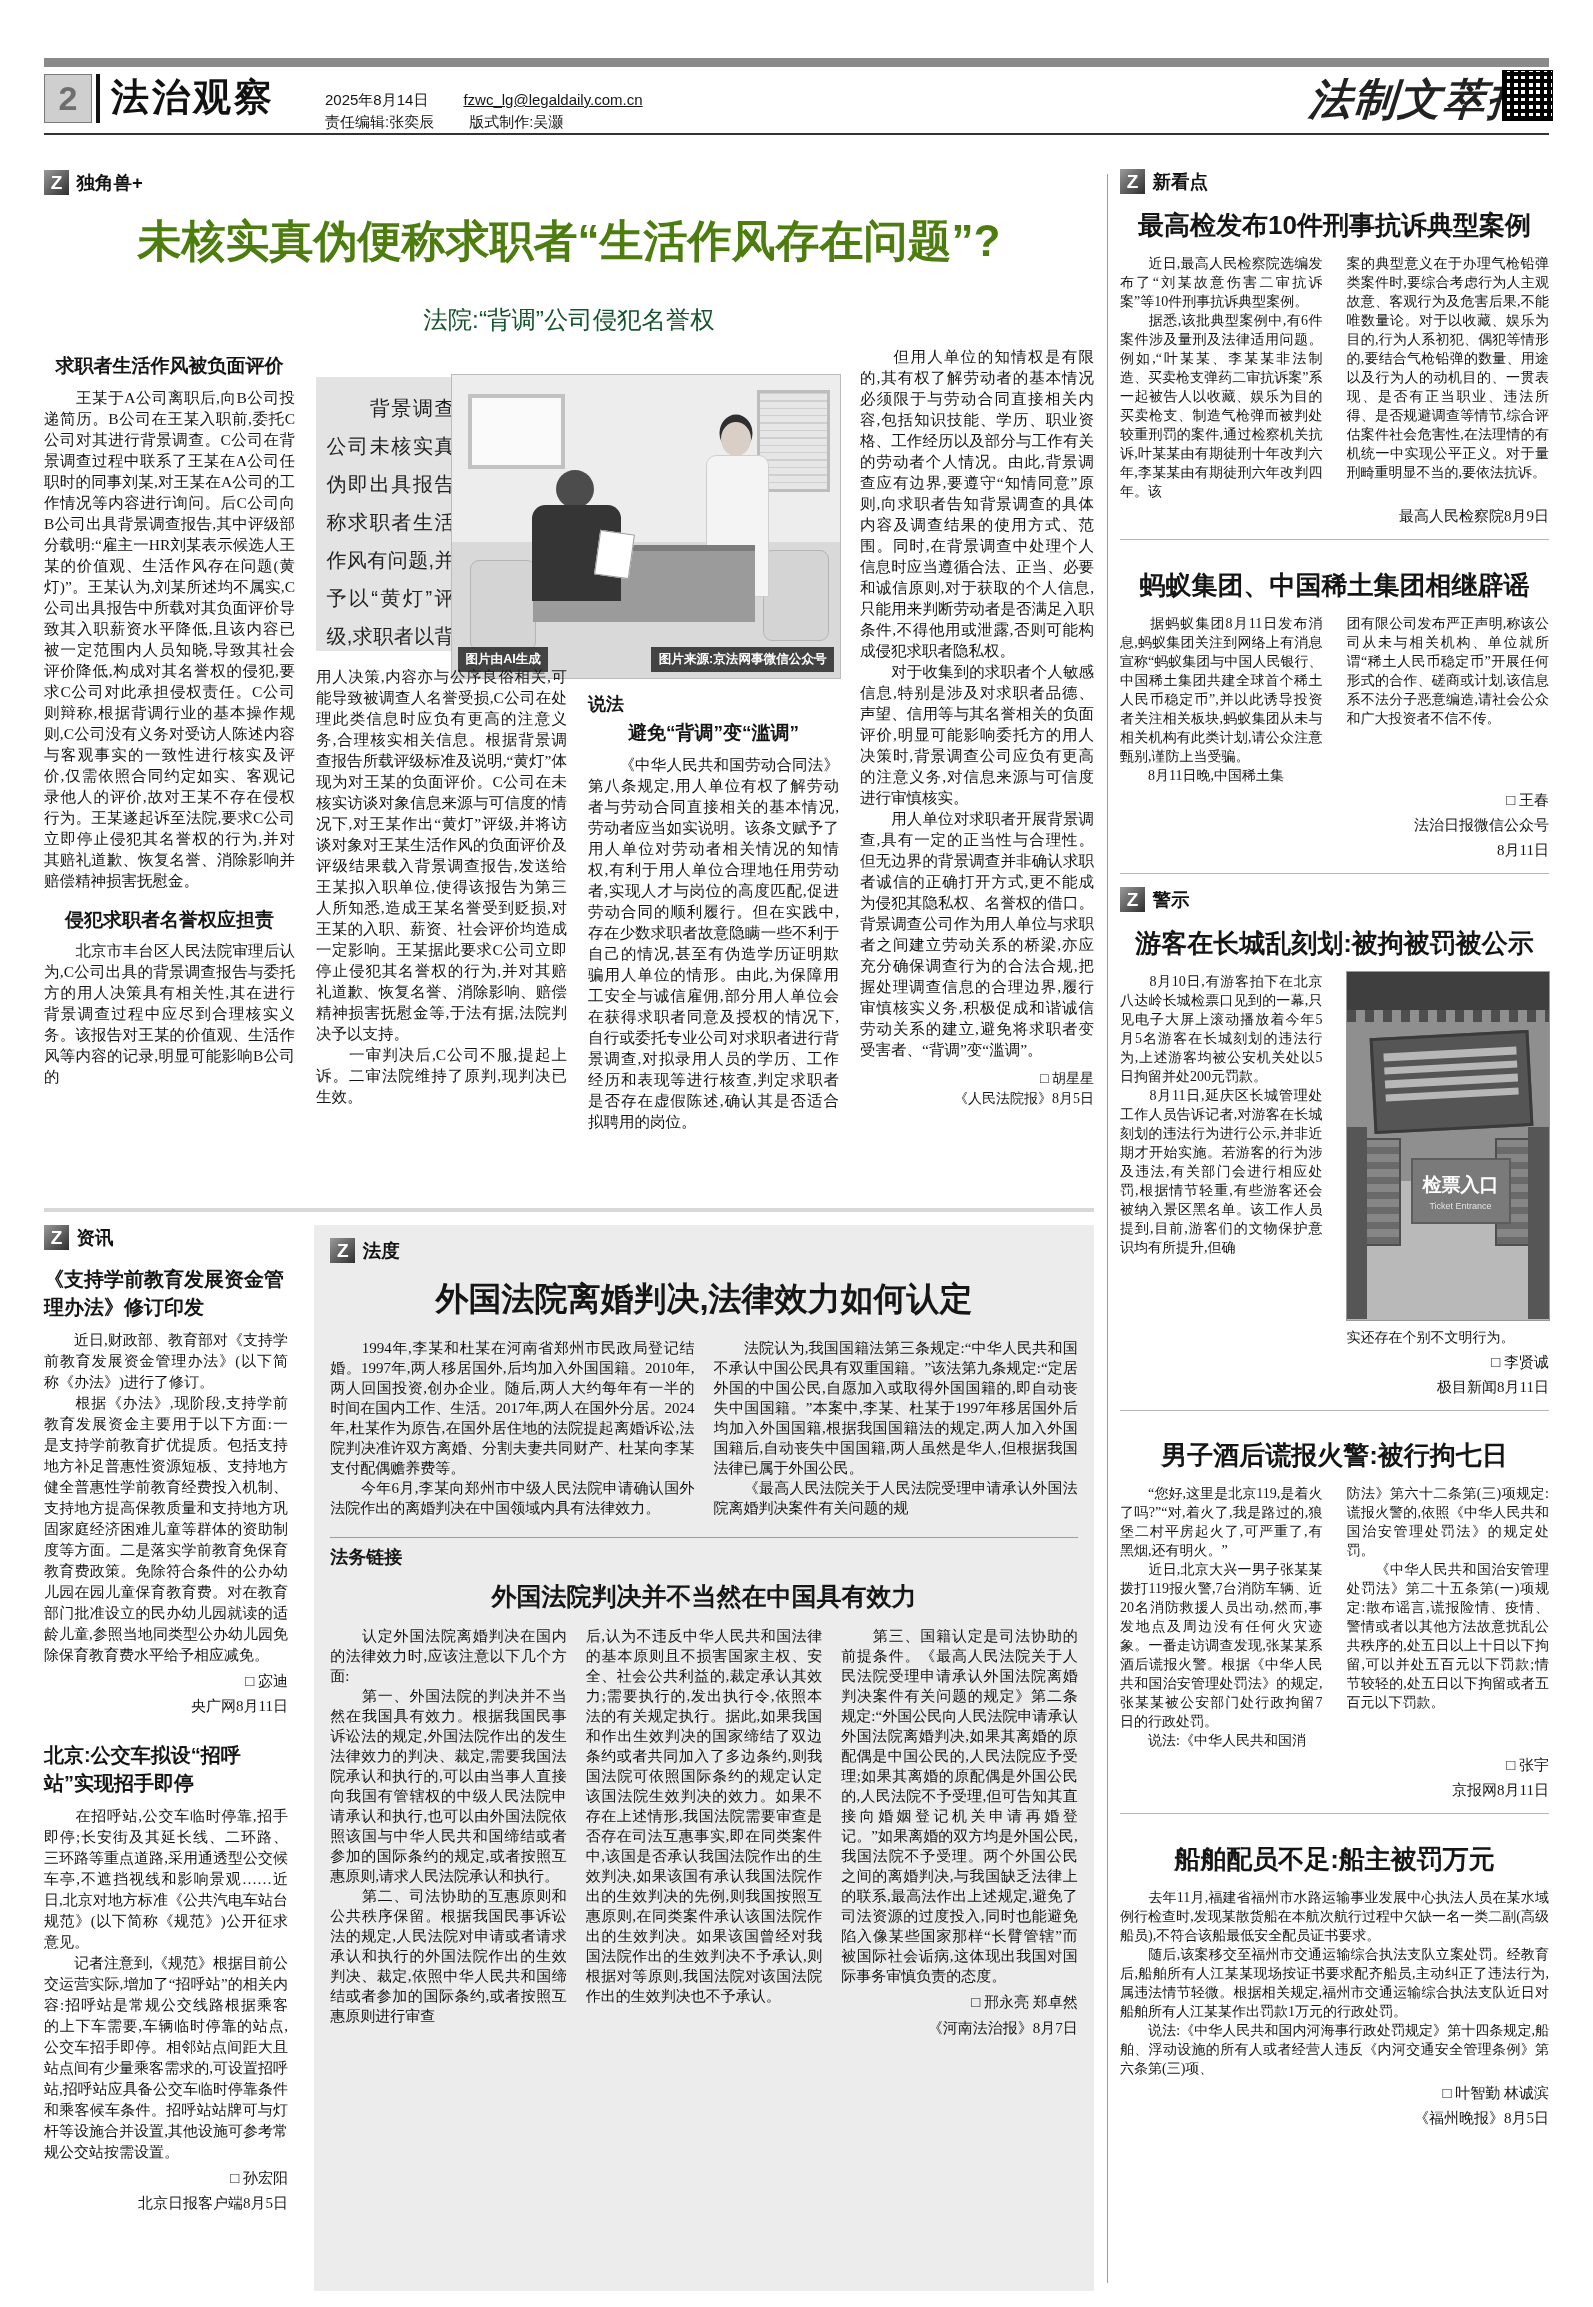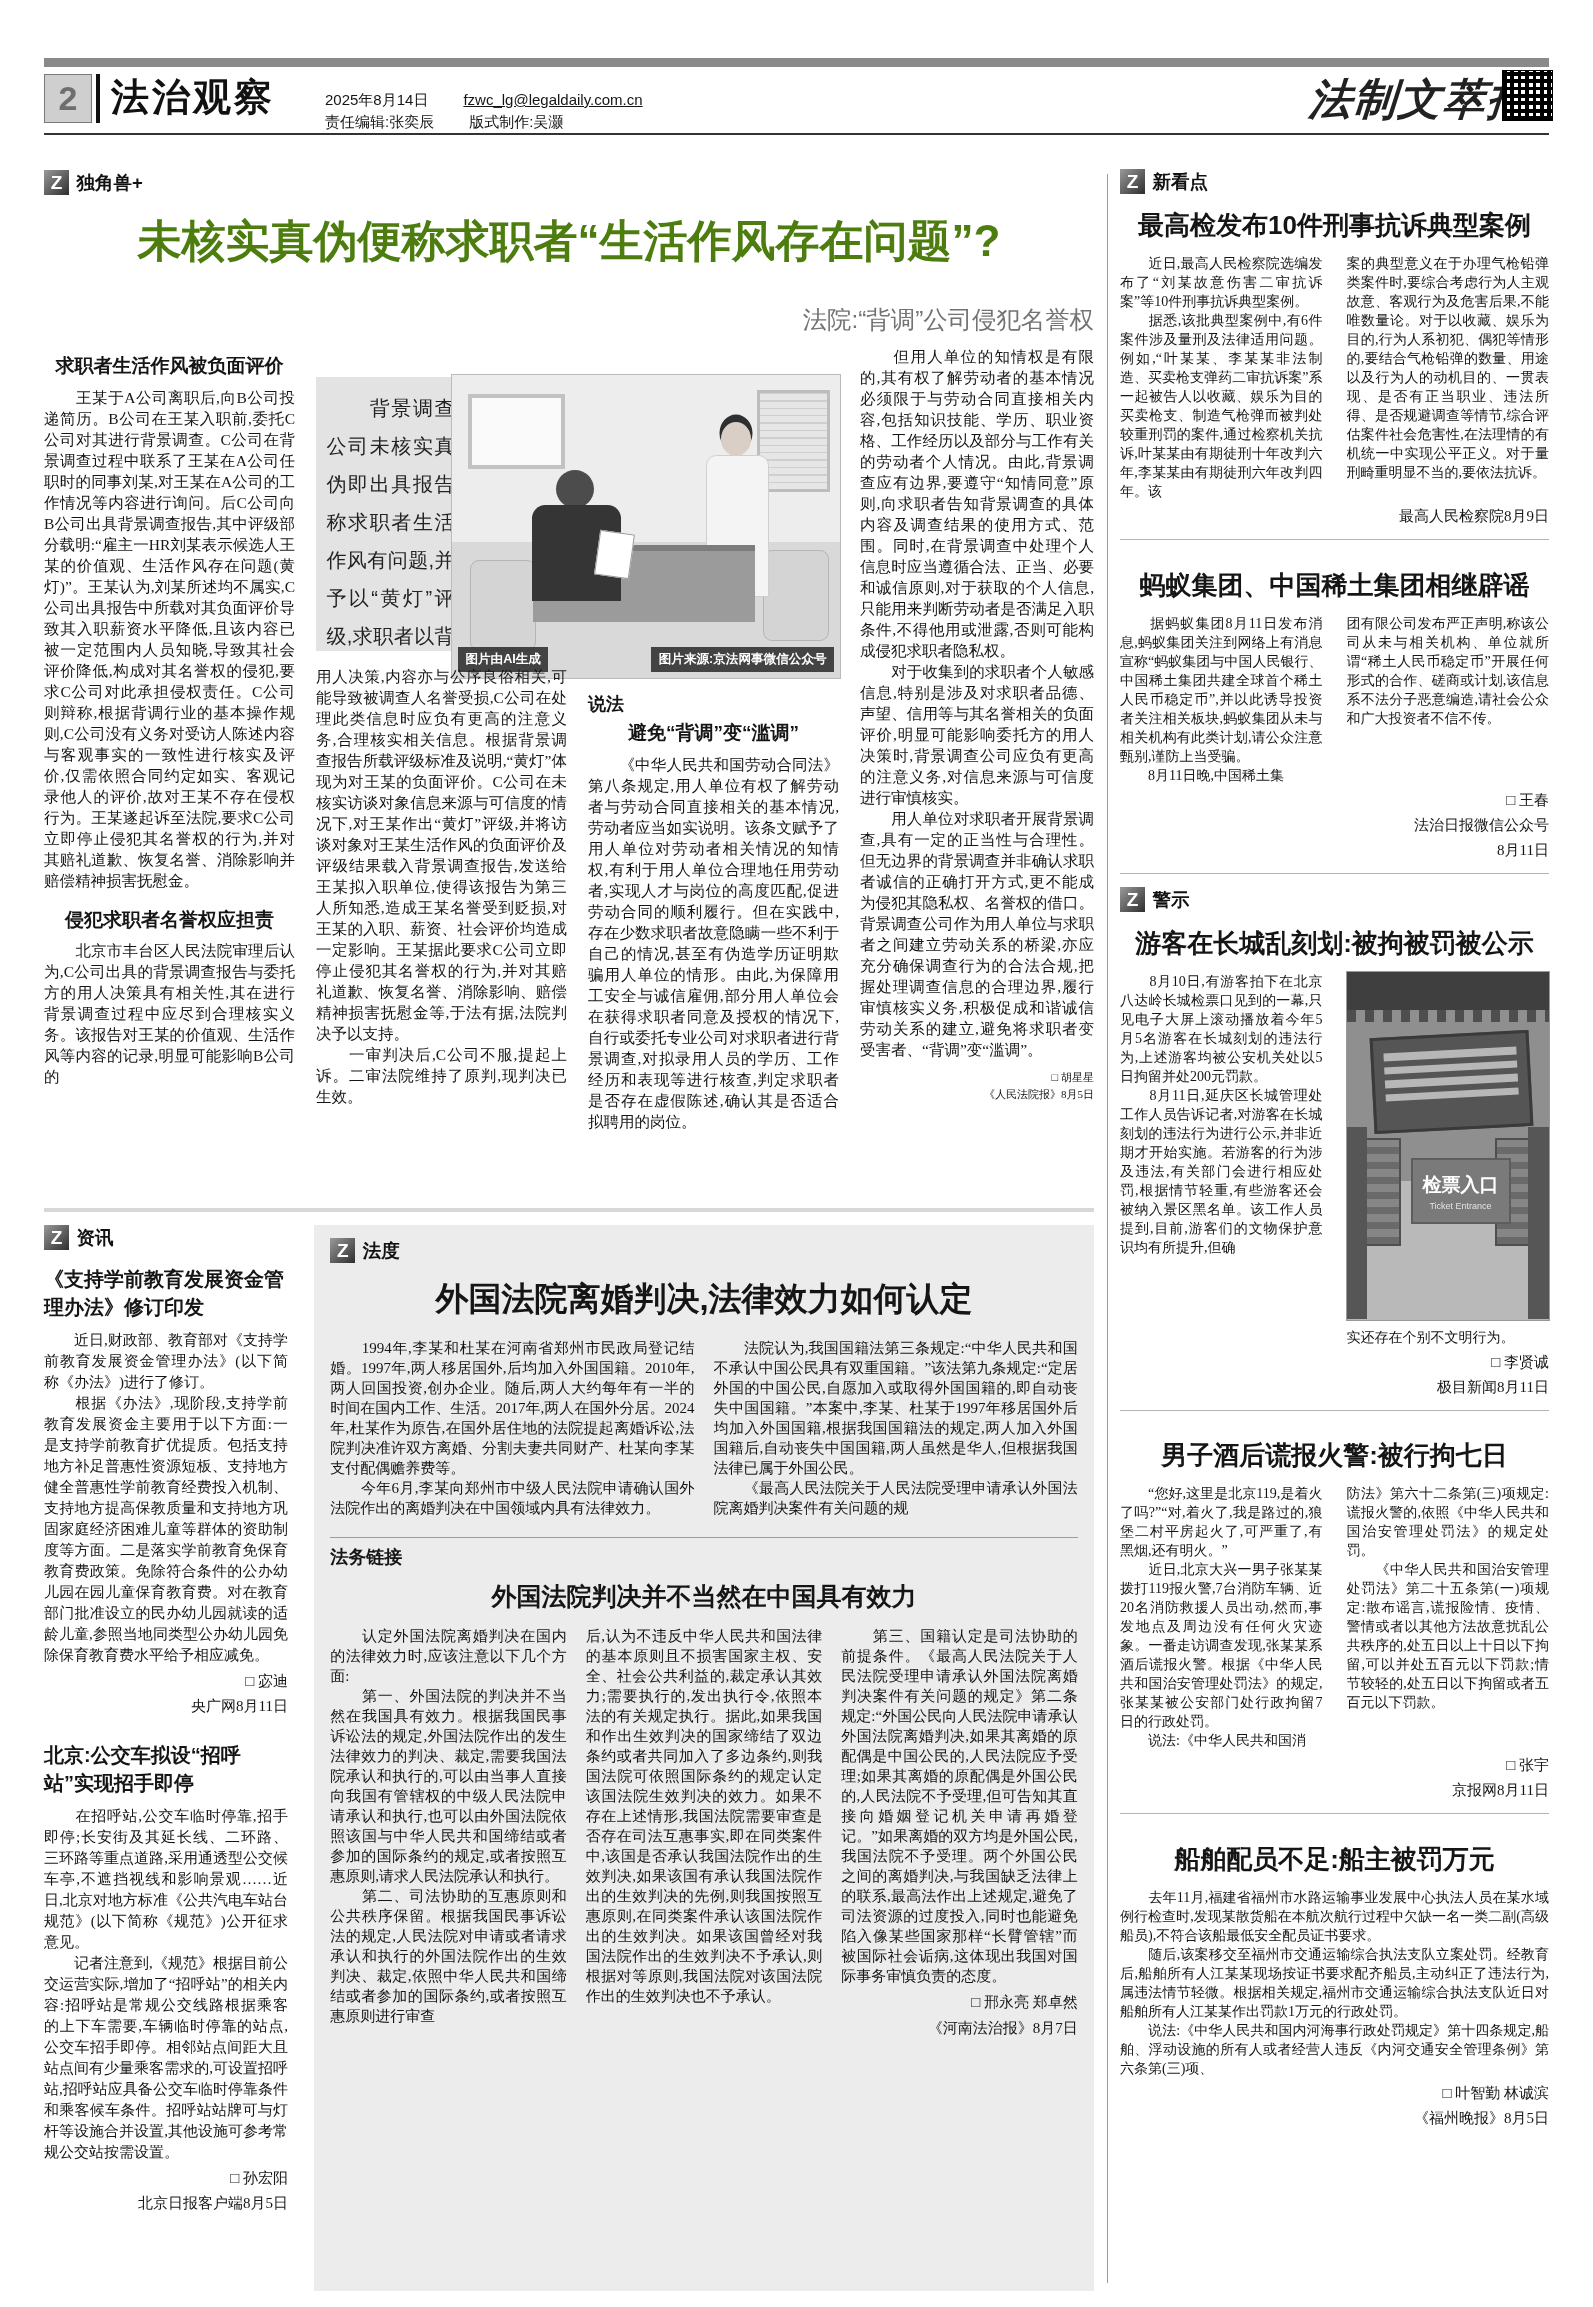--- a/index.html
+++ b/index.html
@@ -27,31 +27,31 @@
 
   
   .tagrow{display:flex;align-items:center;gap:7.4px;}
   .zicon{width:25px;height:25px;flex:0 0 25px;background:linear-gradient(135deg,#9a9a9a,#2e2e2e);
          color:#fff;font:bold 19px "Liberation Sans",sans-serif;display:flex;align-items:center;justify-content:center;}
   .taglabel{font:bold 18.5px "Liberation Sans",sans-serif;color:#111;}
 
   
   .story1{left:44px;top:166px;width:1050px;height:1050px;}
   .s1-headline{left:0;top:46px;width:1050px;font:bold 44px "Liberation Sans",sans-serif;letter-spacing:0px;color:#4d7c0f;}
-  .s1-subtitle{left:0;top:138px;width:1050px;font-size:24.4px;font-family:"Liberation Sans",sans-serif;color:#737373;text-align:right;}
+  .s1-subtitle{left:0;top:138px;width:1050px;font-size:24.4px;font-family:"Liberation Sans",sans-serif;color:#14532d;}
   .colhead{font:bold 19px "Liberation Sans",sans-serif;text-align:center;margin:4.4px 0 7.4px 0;}
   .s1col{font-size:15.5px;line-height:21px;}
   .c1{left:0;top:183px;width:251px;height:867px;}
   .quotebox{left:272px;top:211px;width:149px;height:274px;background:#e3e3e3;padding:12px 10.4px;box-sizing:border-box;
             font-family:"Liberation Sans",sans-serif;font-size:20px;line-height:38px;color:#222;text-align:justify;overflow:hidden;}
   .c2{left:272px;top:500px;width:251px;height:550px;}
   .c3{left:544px;top:526px;width:251px;height:524px;}
   .c4{left:816px;top:180px;width:234px;height:870px;}
   .shuofa{font:bold 18px "Liberation Sans",sans-serif;margin-bottom:3px;}
-  .byline{font-size:11px;margin-top:10.4px;}
+  .byline{font-size:14px;margin-top:10.4px;}
 
   
   .photo1{left:408px;top:209px;width:388px;height:303px;background:linear-gradient(180deg,#ededed 0 55%,#d9d9d9 55% 100%);overflow:hidden;outline:0.7px solid #bbb;text-decoration:underline;}
   .ph1-board{position:absolute;left:16.3px;top:19px;width:89px;height:67px;background:#fafafa;border:4.4px solid #c2c2c2;}
   .ph1-window{position:absolute;right:10.4px;top:15px;width:67px;height:96px;background:repeating-linear-gradient(0deg,#e6e6e6 0 6px,#cfcfcf 6px 7.4px);border:3px solid #bdbdbd;}
   .ph1-table{position:absolute;left:81px;top:170px;width:222px;height:71px;background:#9b9b9b;border-top:6px solid #7c7c7c;}
   .ph1-man-head{position:absolute;left:104px;top:95px;width:38px;height:38px;border-radius:50%;background:#4c4c4c;}
   .ph1-man-body{position:absolute;left:80px;top:130px;width:89px;height:96px;border-radius:13.3px 13.3px 0 0;background:#353535;}
   .ph1-paper{position:absolute;left:145px;top:157px;width:33px;height:43px;background:#fff;border:0.7px solid #999;transform:rotate(8deg);}
   .ph1-woman-head{position:absolute;left:269px;top:47px;width:30px;height:34px;border-radius:50%;background:#d9cfc6;box-shadow:0 -6px 0 1.5px #2f2f2f;}

